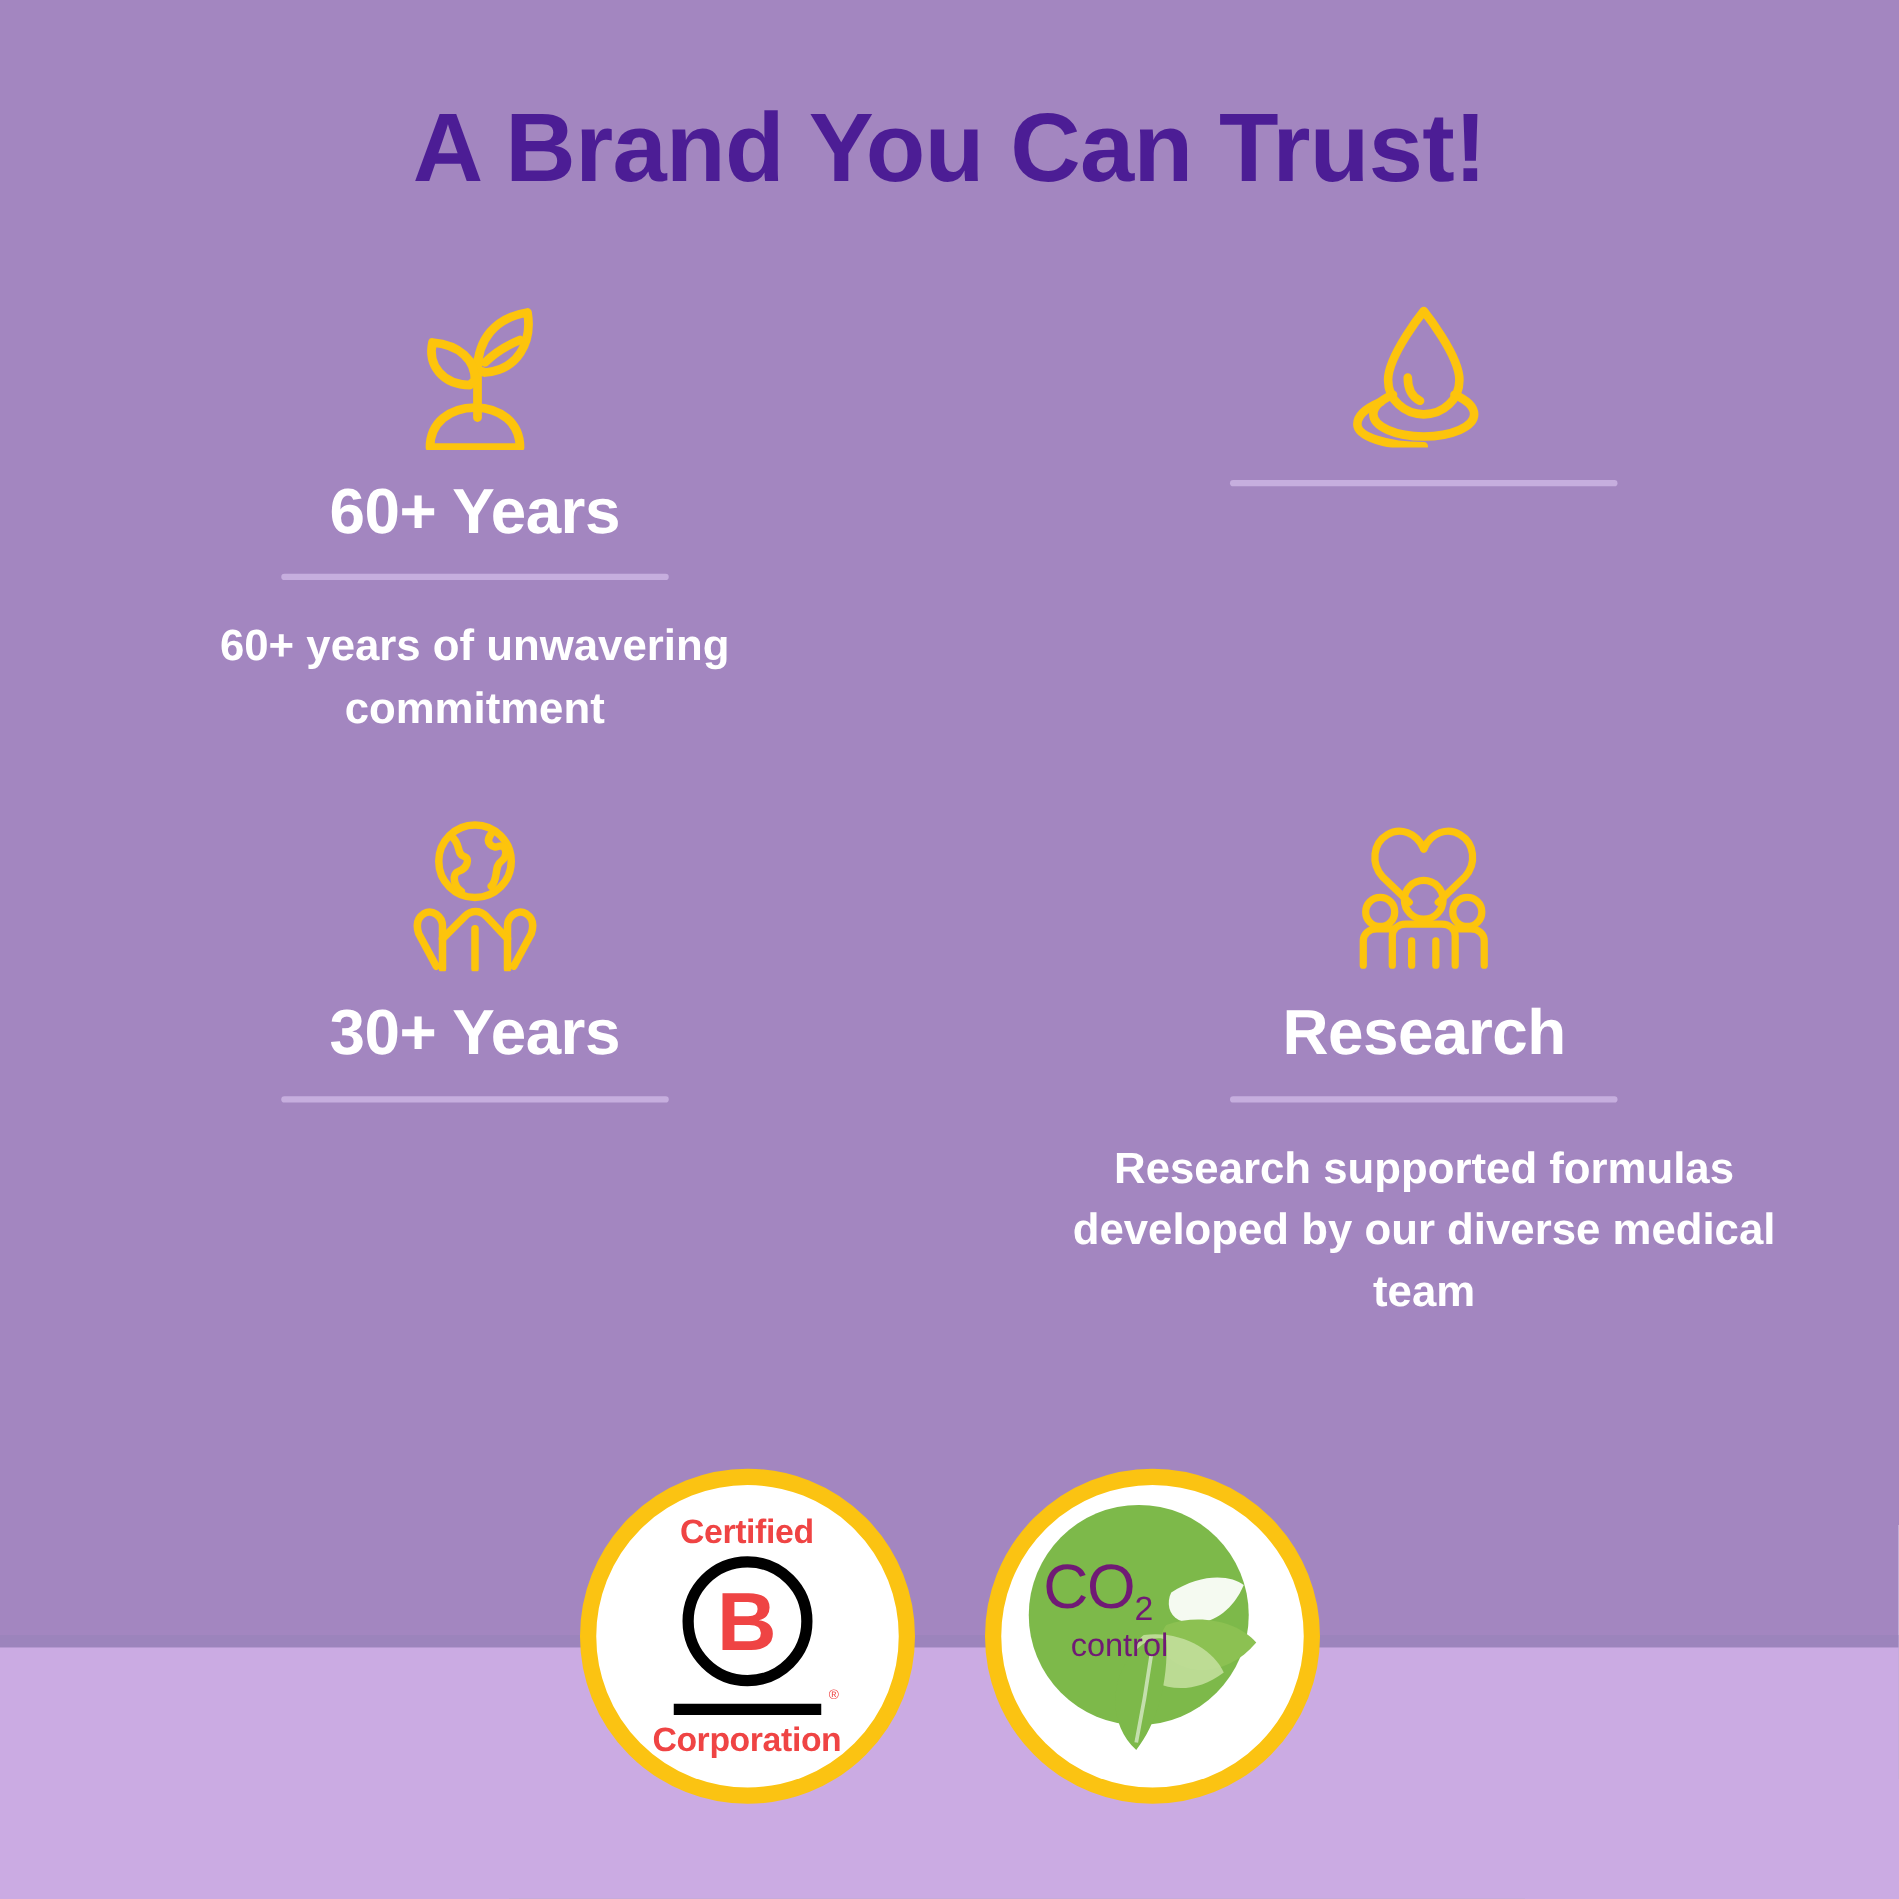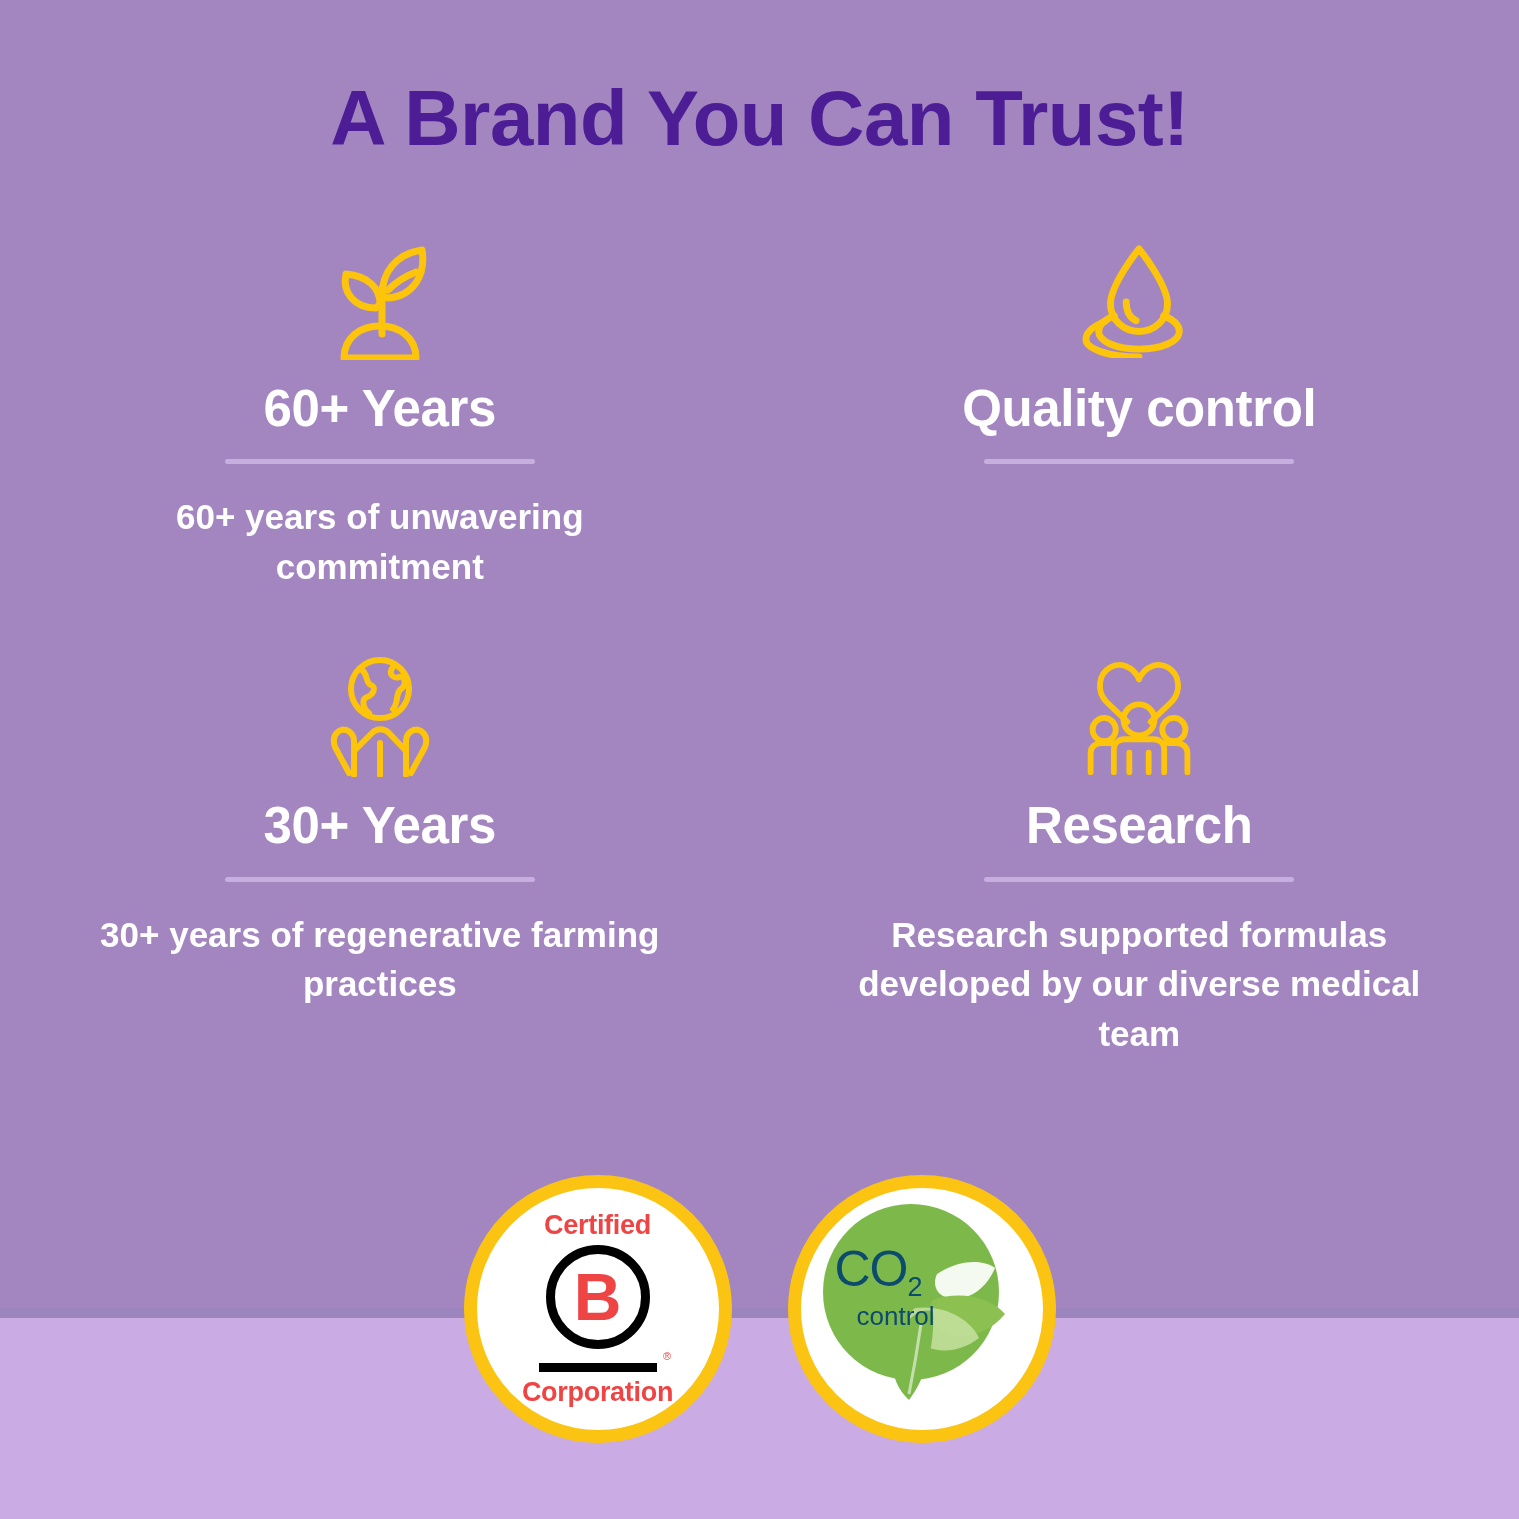--- a/index.html
+++ b/index.html
@@ -195,21 +195,21 @@
     width: 176px;
     height: 176px;
     border-radius: 50%;
     background: #7DB94A;
   }
   .co2-text {
     position: absolute;
     left: 26px;
     top: 48px;
     width: 150px;
-    color: #0c4a6e;
+    color: #701a75;
     text-align: left;
   }
   .co2-main {
     font-size: 50px;
     line-height: 1;
     letter-spacing: -1px;
     display: inline-block;
   }
   .co2-sub-num {
     font-size: 27px;
@@ -254,39 +254,37 @@
 
     <div class="card">
       <div class="card-icon">
         <svg width="122" height="118" viewBox="0 0 122 118" fill="none" stroke="#FDC40C" stroke-width="7" stroke-linecap="round" stroke-linejoin="round">
           <path d="M61 8 C61 8 32 44 32 64 C32 80 45 92 61 92 C77 92 90 80 90 64 C90 44 61 8 61 8 Z"></path>
           <path d="M48 62 C48 72 52 78 58 81"></path>
           <path d="M36 76 C26 80 20 86 20 92 C20 102 38 110 61 110 C84 110 102 102 102 92 C102 86 96 80 86 76"></path>
           <path d="M26 82 C14 87 7 93 7 100 C7 110 31 118 61 118"></path>
         </svg>
       </div>
-      <div class="card-heading">Quality control</div>
       <div class="card-divider"></div>
     </div>
 
     <div class="card">
       <div class="card-icon">
         <svg width="118" height="122" viewBox="0 0 118 122" fill="none" stroke="#FDC40C" stroke-width="6" stroke-linecap="round" stroke-linejoin="round">
           <circle cx="59" cy="34" r="29"></circle>
           <path d="M40 14 C48 20 44 28 50 30 C56 32 52 40 46 42 C40 44 42 54 48 58"></path>
           <path d="M72 12 C66 20 74 24 78 22 C84 20 86 30 80 34 C74 38 78 48 72 54"></path>
           <path d="M33 120 L33 86 C33 78 25 72 18 76 C12 80 12 86 14 92 L28 118"></path>
           <path d="M85 120 L85 86 C85 78 93 72 100 76 C106 80 106 86 104 92 L90 118"></path>
           <path d="M33 96 L51 78 C56 73 63 73 68 78 L85 96"></path>
           <path d="M59 88 L59 120"></path>
         </svg>
       </div>
       <div class="card-heading">30+ Years</div>
       <div class="card-divider"></div>
-      <div class="card-body">30+ years of regenerative farming practices</div>
     </div>
 
     <div class="card">
       <div class="card-icon">
         <svg width="124" height="120" viewBox="0 0 124 120" fill="none" stroke="#FDC40C" stroke-width="6" stroke-linecap="round" stroke-linejoin="round">
           <path d="M62 22 C56 8 42 4 32 10 C20 17 18 34 28 45 L50 66"></path>
           <path d="M62 22 C68 8 82 4 92 10 C104 17 106 34 96 45 L74 66"></path>
           <circle cx="62" cy="64" r="16"></circle>
           <circle cx="26" cy="74" r="12"></circle>
           <circle cx="98" cy="74" r="12"></circle>

